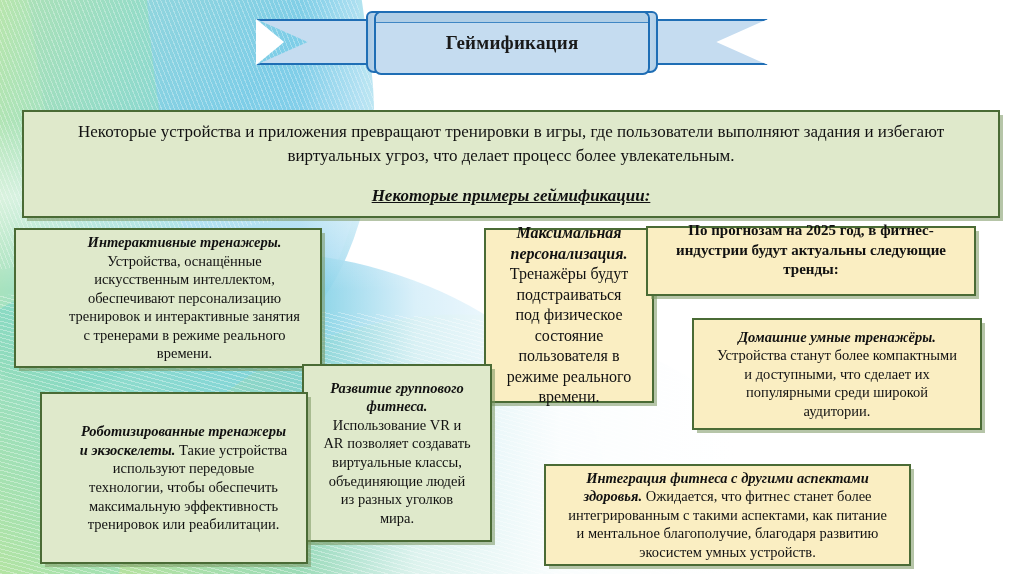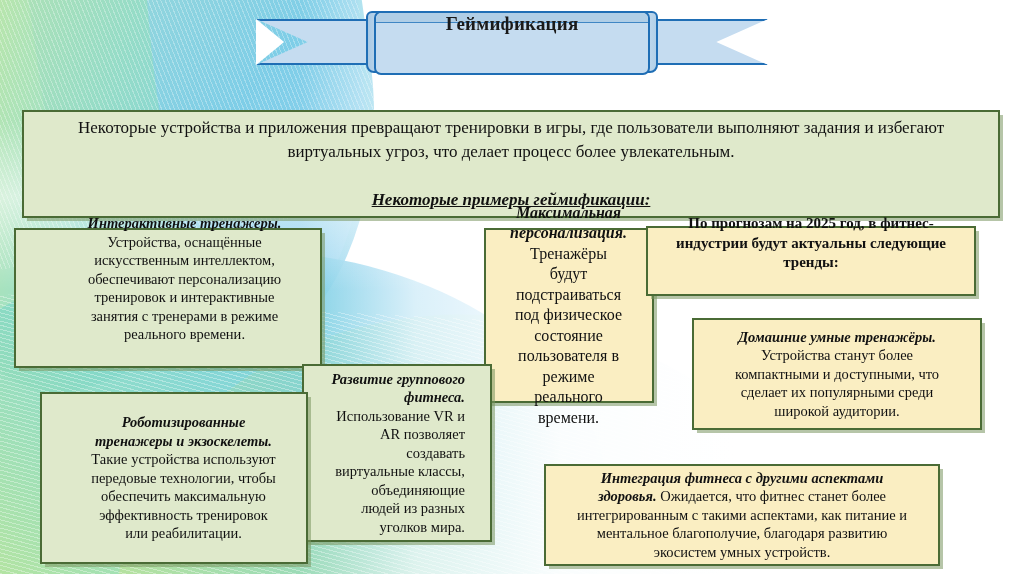--- a/index.html
+++ b/index.html
@@ -149,21 +149,21 @@
     border-radius: 6px 6px 8px 8px;
   }
   .banner-fold.l { left: 110px; }
   .banner-fold.r { right: 110px; }
 
   .banner-main {
     position: absolute; left: 118px; right: 118px; top: 6px; height: 64px;
     background: #c5dcf0;
     border: 2px solid #1f6eb5;
     border-radius: 7px;
-    display: flex; align-items: flex-start; justify-content: center;
+    display: flex; align-items: center; justify-content: center;
   }
   .banner-main::before {
     content: ""; position: absolute; left: 0; right: 0; top: 0; height: 9px;
     background: #b0cee6;
     border-bottom: 1px solid #3f86c4;
     border-radius: 6px 6px 0 0;
   }
   .banner-title {
     position: relative;
     font-weight: bold; font-size: 19px; color: #1a1a1a;
@@ -174,42 +174,42 @@
   .box {
     position: absolute;
     border: 2px solid #4a6b35;
     text-align: center;
     line-height: 1.28;
     color: #111111;
     padding: 6px 9px;
   }
   .box .lead { font-weight: bold; font-style: italic; }
   .box .lead-plain { font-weight: bold; }
-  .box p { margin: 16px; }
+  .box p { margin: 9px; }
 
   .box.green  { background: #dfe9cb; }
   .box.cream  { background: #faeec2; }
 
   .box.shadow-g {
     box-shadow: 4px 4px 0 -1px rgba(122,150,96,.55);
   }
 
   
   #box-intro {
     left: 22px; top: 110px; width: 978px; height: 108px;
     font-size: 17px; line-height: 1.42;
     display: flex; flex-direction: column; justify-content: center;
     padding: 8px 22px;
   }
   #box-intro .lead { font-size: 17px; display: block; margin-top: 7px; text-decoration: underline; }
 
   #box-interactive {
     left: 14px; top: 228px; width: 308px; height: 140px;
     font-size: 14.5px;
-    display: flex; align-items: flex-end; justify-content: center; padding-left: 42px;
+    display: flex; align-items: center; justify-content: center; padding-left: 42px;
   }
 
   #box-personalization {
     left: 484px; top: 228px; width: 170px; height: 175px;
     font-size: 16px;
     display: flex; align-items: center; justify-content: flex-end;
   }
 
   #box-forecast {
     left: 646px; top: 226px; width: 330px; height: 70px;
@@ -219,31 +219,31 @@
 
   #box-home {
     left: 692px; top: 318px; width: 290px; height: 112px;
     font-size: 14.5px;
     display: flex; align-items: center; justify-content: center;
   }
 
   #box-group {
     left: 302px; top: 364px; width: 190px; height: 178px;
     font-size: 14.5px;
-    display: flex; align-items: center; justify-content: center; text-align: right;
+    display: flex; align-items: center; justify-content: center;
   }
 
   #box-robot {
     left: 40px; top: 392px; width: 268px; height: 172px;
     font-size: 14.5px;
     display: flex; align-items: center; justify-content: center; padding-left: 28px;
   }
 
   #box-integration {
-    left: 544px; top: 464px; width: 396px; height: 102px;
+    left: 544px; top: 464px; width: 367px; height: 102px;
     font-size: 14.5px;
     display: flex; align-items: center; justify-content: center;
   }
 </style>
 </head>
 <body>
 
 <div id="slide">
 
   <div class="bg-layer">

